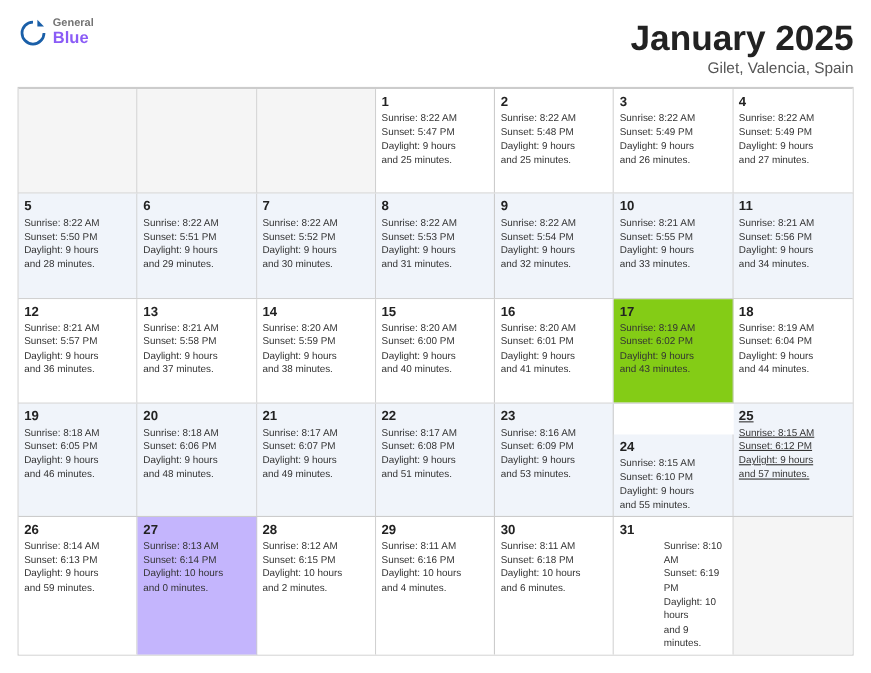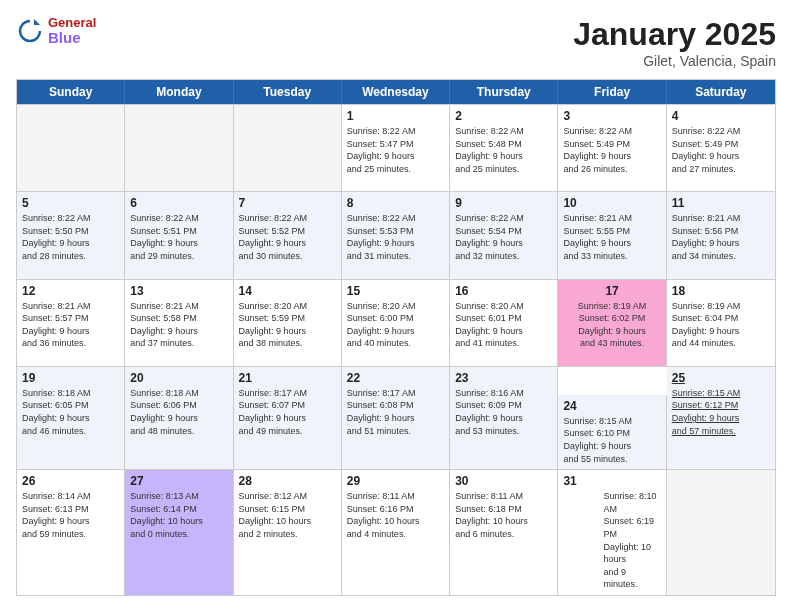--- a/index.html
+++ b/index.html
@@ -26,23 +26,23 @@
     .logo {
       display: flex;
       align-items: center;
     }
     .logo-text {
       display: flex;
       flex-direction: column;
       line-height: 1.1;
     }
     .logo-general {
-      font-size: 13px;
-      font-weight: bold;
-      color: #b91c1c;
+      font-size: 10px;
+      font-weight: bold;
+      color: #737373;
     }
     .logo-blue {
       font-size: 15px;
       font-weight: bold;
       color: #8b5cf6;
     }
     .logo-icon {
       width: 28px;
       height: 28px;
       margin-right: 4px;
@@ -129,29 +129,20 @@
         <span class="logo-blue">Blue</span>
       </div>
     </div>
     <div class="title-block">
       <div class="calendar-title">January 2025</div>
       <div class="calendar-subtitle">Gilet, Valencia, Spain</div>
     </div>
   </div>
 
   <div class="calendar">
-    <div class="cal-header">
-      <div class="cal-header-cell">Sunday</div>
-      <div class="cal-header-cell">Monday</div>
-      <div class="cal-header-cell">Tuesday</div>
-      <div class="cal-header-cell">Wednesday</div>
-      <div class="cal-header-cell">Thursday</div>
-      <div class="cal-header-cell">Friday</div>
-      <div class="cal-header-cell">Saturday</div>
-    </div>
     <div class="cal-body" id="cal-body">
     <div class="cal-row">
           <div class="cal-cell empty"></div>
           <div class="cal-cell empty"></div>
           <div class="cal-cell empty"></div>
           <div class="cal-cell" style="background: rgb(255, 255, 255);">
             <div class="day-num">1</div>
             <div class="cell-text" style="white-space: pre-line;">Sunrise: 8:22 AM
 Sunset: 5:47 PM
 Daylight: 9 hours
@@ -259,21 +250,21 @@
 Daylight: 9 hours
 and 40 minutes.</div>
           </div>
           <div class="cal-cell" style="background: rgb(255, 255, 255);">
             <div class="day-num">16</div>
             <div class="cell-text" style="white-space: pre-line;">Sunrise: 8:20 AM
 Sunset: 6:01 PM
 Daylight: 9 hours
 and 41 minutes.</div>
           </div>
-          <div class="cal-cell" style="background: #f9a8d4; text-align: center;">
+          <div class="cal-cell" style="background: #84cc16;">
             <div class="day-num">17</div>
             <div class="cell-text" style="white-space: pre-line;">Sunrise: 8:19 AM
 Sunset: 6:02 PM
 Daylight: 9 hours
 and 43 minutes.</div>
           </div>
           <div class="cal-cell" style="background: rgb(255, 255, 255);">
             <div class="day-num">18</div>
             <div class="cell-text" style="white-space: pre-line;">Sunrise: 8:19 AM
 Sunset: 6:04 PM

